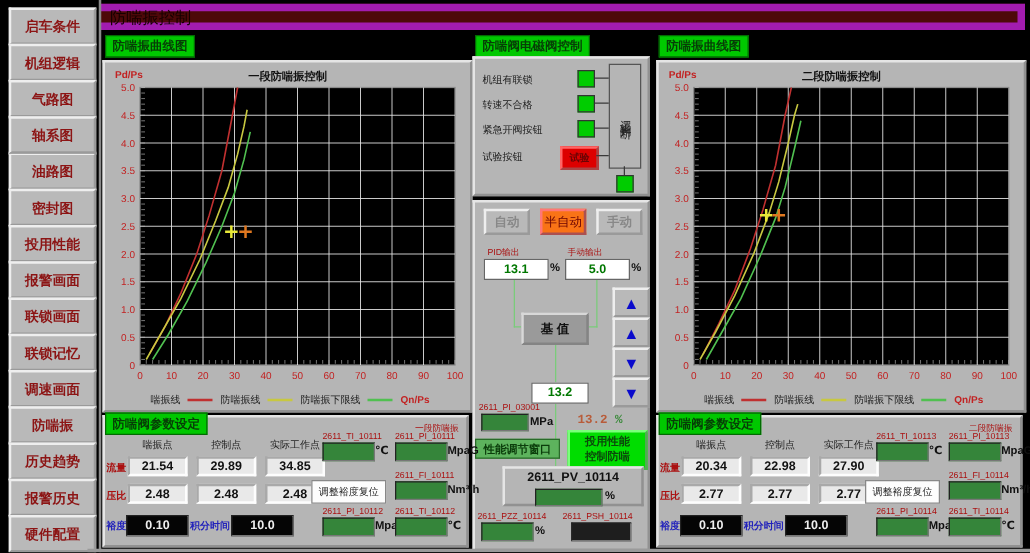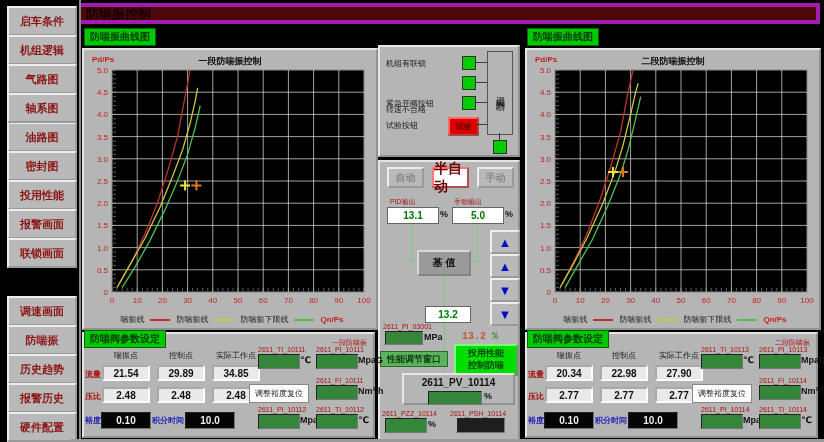--- a/index.html
+++ b/index.html
@@ -1,39 +1,39 @@
 <!DOCTYPE html>
 <html><head>
 <meta charset="utf-8">
 <style>
   html,body{margin:0;padding:0;background:#000;}
   #screen{position:relative;width:824px;height:442px;background:#000;overflow:hidden;
           font-family:"Liberation Sans","DejaVu Sans",sans-serif;}
   .abs{position:absolute;}
-  .titlebar{left:70px;top:3px;width:750px;height:21px;background:#4d0909;border:4px solid #a21caf;
-            color:#150000;font-weight:bold;font-size:13px;display:flex;align-items:center;padding-left:12px;box-sizing:border-box;}
+  .titlebar{left:70px;top:3px;width:750px;height:21px;background:#4d0909;border:6px solid #a21caf;
+            color:#150000;font-weight:normal;font-size:13px;display:flex;align-items:center;padding-left:12px;box-sizing:border-box;}
   .sidebtn{left:7px;width:66px;height:26px;background:#b9b9b9;border:2px outset #eeeeee;
            color:#8c1414;font-weight:bold;font-size:11px;display:flex;align-items:center;justify-content:center;cursor:pointer;}
   .greentag{background:#00c800;border:1px solid #036a03;color:#063e06;font-weight:bold;font-size:10px;
             padding:1px 5px;white-space:nowrap;}
   .panel{background:#b5b5b5;border:2px outset #e5e5e5;box-sizing:border-box;}
   .chart-title{text-align:center;color:#111;font-size:9px;font-weight:bold;}
   .ylab,.xlab{color:#c22222;font-size:8px;font-weight:bold;}
   svg text.tick{fill:#c22222;font-size:8px;}
   .legend{display:flex;align-items:center;justify-content:center;gap:6px;font-size:8px;color:#222;}
   .legend .dash{display:inline-block;width:20px;height:2px;background:#888;}
   .srow{color:#1a1a1a;font-size:8px;}
   .indicator{width:12px;height:12px;background:#00cc00;border:1px solid #333;}
   .redbtn{background:#dd0000;border:2px outset #ff6666;color:#6a0404;font-weight:bold;font-size:8px;
           display:flex;align-items:center;justify-content:center;cursor:pointer;}
   .vtext{writing-mode:vertical-rl;text-orientation:upright;color:#222;font-size:9px;letter-spacing:2px;
          background:#b5b5b5;border:1px solid #555;display:flex;align-items:center;justify-content:center;}
   .graybtn{background:#b9b9b9;border:2px outset #eeeeee;color:#888;font-weight:bold;font-size:10px;
            display:flex;align-items:center;justify-content:center;cursor:pointer;}
-  .midbtn{background:#ffffff;border:2px outset #ff7777;color:#6a0404;font-weight:bold;font-size:14px;
+  .midbtn{background:#f97316;border:2px outset #ff7777;color:#6a0404;font-weight:normal;font-size:10px;
           display:flex;align-items:center;justify-content:center;cursor:pointer;}
   .redsmall{color:#aa1111;font-size:7px;white-space:nowrap;}
   .wbox{background:#fff;border:1px solid #666;color:#007700;font-weight:bold;font-size:10px;
         display:flex;align-items:center;justify-content:center;}
   .unit{color:#111;font-weight:bold;font-size:9px;}
   .gbox{background:#35853a;border:1px inset #777;color:#0b3d0b;font-size:8px;text-align:center;}
   .darkbox{background:#1e1e1e;border:1px inset #777;color:#2a7a2a;font-size:8px;text-align:center;}
   .basebtn{background:#9a9a9a;border:2px outset #d8d8d8;color:#111;font-weight:bold;font-size:10px;
            display:flex;align-items:center;justify-content:center;cursor:pointer;}
   .arrowbtn{background:#b9b9b9;border:2px outset #eeeeee;color:#0a0acc;font-size:13px;line-height:1;
@@ -88,39 +88,43 @@
       </div>
     <div class="abs sidebtn" style="top:180px">
         <span>投用性能</span>
       </div>
     <div class="abs sidebtn" style="top:209px">
         <span>报警画面</span>
       </div>
     <div class="abs sidebtn" style="top:238px">
         <span>联锁画面</span>
       </div>
+    <div class="abs sidebtn" style="top:267px">
+        <span>联锁记忆</span>
+      </div>
     <div class="abs sidebtn" style="top:296px">
         <span>调速画面</span>
       </div>
     <div class="abs sidebtn" style="top:325px">
         <span>防喘振</span>
       </div>
     <div class="abs sidebtn" style="top:354px">
         <span>历史趋势</span>
       </div>
     <div class="abs sidebtn" style="top:383px">
         <span>报警历史</span>
       </div>
     <div class="abs sidebtn" style="top:412px">
         <span>硬件配置</span>
       </div>
   </div>
   <div class="abs" style="left:79px;top:0;width:2px;height:442px;background:#8a8a8a;"></div>
 
   <div class="abs greentag" style="left:84px;top:28px;">防喘振曲线图</div>
+  <div class="abs greentag" style="left:380px;top:28px;">防喘阀电磁阀控制</div>
   <div class="abs greentag" style="left:527px;top:28px;">防喘振曲线图</div>
 
   <div class="abs panel chart-panel" style="left:82px;top:48px;width:296px;height:282px;">
     <div class="abs chart-title" style="left:0;top:5px;width:100%;">一段防喘振控制</div>
     <div class="abs ylab" style="left:8px;top:5px;">Pd/Ps</div>
     <div class="abs" id="chart-left" style="left:2px;top:16px;width:292px;height:250px;"><svg width="292" height="250" viewBox="0 0 292 250">
           <rect x="26" y="4" width="252" height="222" fill="#000000" stroke="#8a8a8a"></rect>
           <text x="26" y="237" text-anchor="middle" class="tick">0</text>
           <line x1="51.2" y1="4" x2="51.2" y2="226" stroke="#e6e6e6" stroke-width="0.7"></line>
           <text x="51.2" y="237" text-anchor="middle" class="tick">10</text>
@@ -440,21 +444,21 @@
         <span class="dash" style="background: rgb(200, 200, 64);"></span>
       <span>防喘振下限线</span>
         <span class="dash" style="background: rgb(80, 192, 80);"></span>
       <span class="xlab">Qn/Ps</span>
     </div>
   </div>
 
   <div class="abs panel" style="left:378px;top:45px;width:142px;height:112px;">
     <div class="abs srow" style="left:6px;top:11px;">机组有联锁</div>
     <div class="abs indicator" style="left:82px;top:9px;"></div>
-    <div class="abs srow" style="left:6px;top:31px;margin-top:26px;">转速不合格</div>
+    <div class="abs srow" style="left:6px;top:31px;">转速不合格</div>
     <div class="abs indicator" style="left:82px;top:29px;"></div>
     <div class="abs srow" style="left:6px;top:51px;">紧急开阀按钮</div>
     <div class="abs indicator" style="left:82px;top:49px;"></div>
     <div class="abs srow" style="left:6px;top:73px;">试验按钮</div>
     <div class="abs redbtn" style="left:68px;top:70px;width:27px;height:15px;">试验</div>
     <div class="abs srow" style="left:6px;top:95px;margin-top:32px;">防喘泵电磁阀</div>
     <div class="abs indicator" style="left:113px;top:93px;"></div>
     <div class="abs vtext" style="left:107px;top:4px;width:24px;height:82px;">逻辑判断</div>
     <div class="abs dline" style="left:96px;top:15px;width:11px;height:1px;"></div>
     <div class="abs dline" style="left:96px;top:35px;width:11px;height:1px;"></div>

